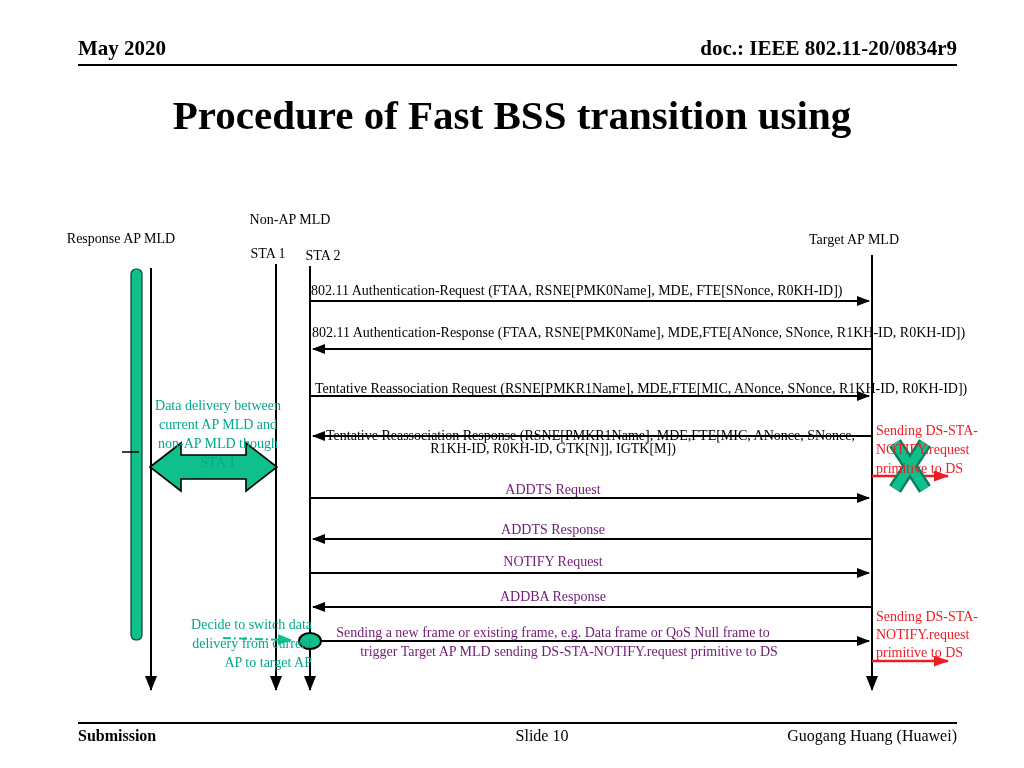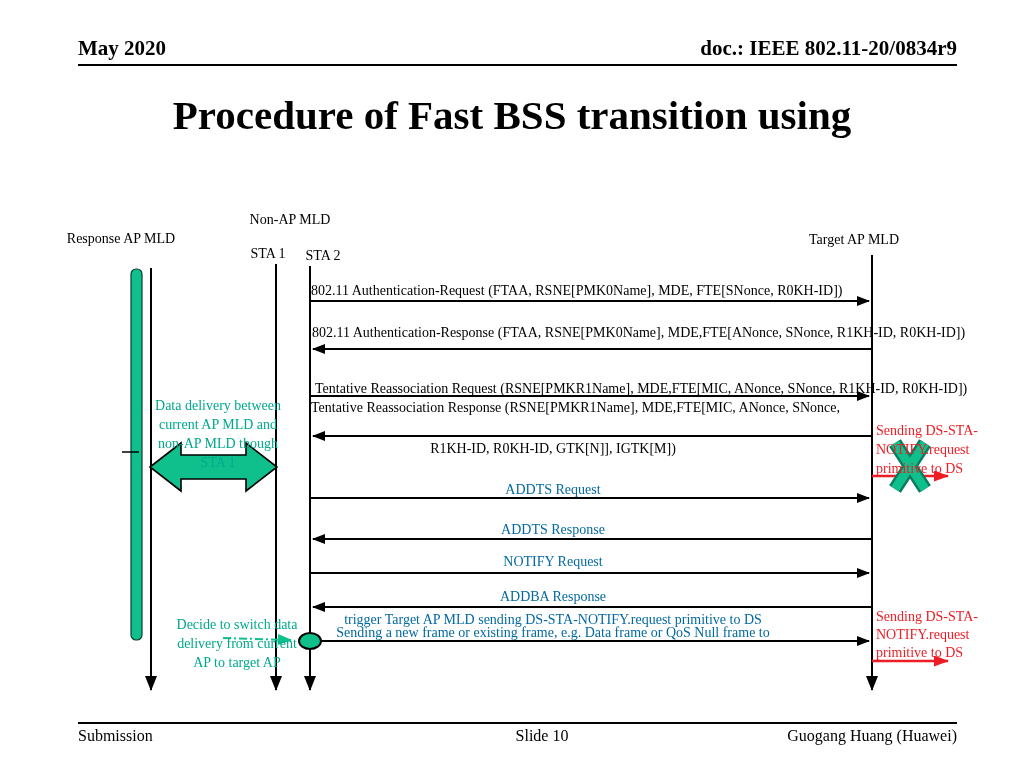--- a/index.html
+++ b/index.html
@@ -22,40 +22,40 @@
   .lbl-group{left:238px;top:212px;width:104px;}
   .lbl-sta1{left:244px;top:246px;width:48px;}
   .lbl-sta2{left:298px;top:248px;width:50px;}
   .lbl-target{left:796px;top:232px;width:116px;}
   
   .msg{font-size:14px;line-height:16px;}
   .msg-c{left:311px;width:484px;text-align:center;}
   .m1{top:283px;}
   .m2{left:312px;top:325px;}
   .m3{left:315px;top:381px;}
-  .m4a{top:400px;}
+  .m4a{top:428px;margin-left:15px;}
   .m4b{top:441px;}
   .m5{top:482px;}
   .m6{top:522px;}
   .m7{top:554px;}
   .m8{top:589px;}
   .m9a{top:625px;}
-  .m9b{top:612px;}
-  .red{color:#0369a1;}
+  .m9b{top:644px;padding-left:16px;}
+  .red{color:#701a75;}
   .gtxt{color:#00a98c;font-size:14px;margin-top:36px;}
   .gtxt div{white-space:nowrap;}
   .gtxt1{left:140px;top:360px;width:156px;text-align:center;line-height:19px;}
-  .gtxt2{left:162px;top:579px;width:150px;text-align:center;line-height:19px;}
+  .gtxt2{left:162px;top:579px;width:150px;text-align:right;line-height:19px;}
   .note{font-size:14px;line-height:18px;color:#ee1c24;}
   .note div{white-space:nowrap;}
   .note1{left:876px;top:421px;line-height:19px;}
   .note2{left:876px;top:608px;}
   
   .ftr{top:727px;font-size:16px;}
-  .ftr-left{left:78px;}
+  .ftr-left{left:78px;font-weight:bold;}
   .ftr-center{left:0;width:1012px;text-align:center;margin-left:36px;}
   .ftr-right{right:67px;}
   svg.diagram{position:absolute;left:0;top:0;}
 </style>
 </head>
 <body>
 
 <div class="slide">
 
   <div class="abs hdr hdr-left">May 2020</div>

